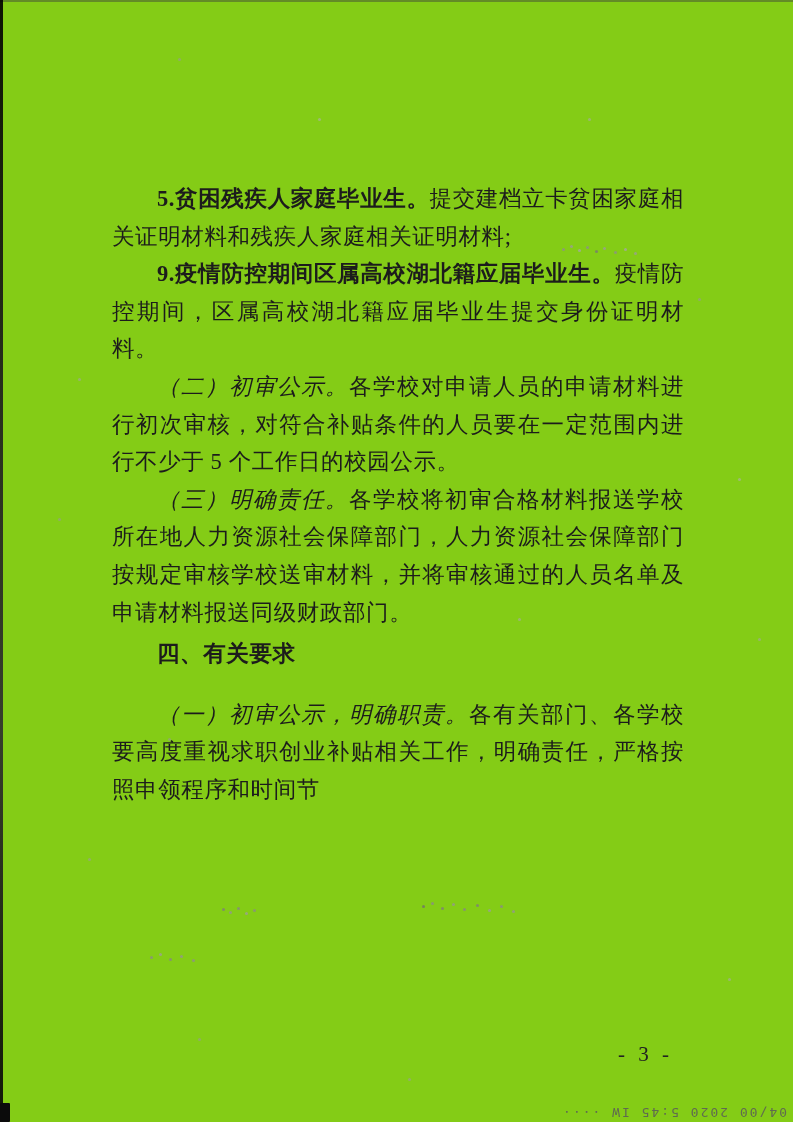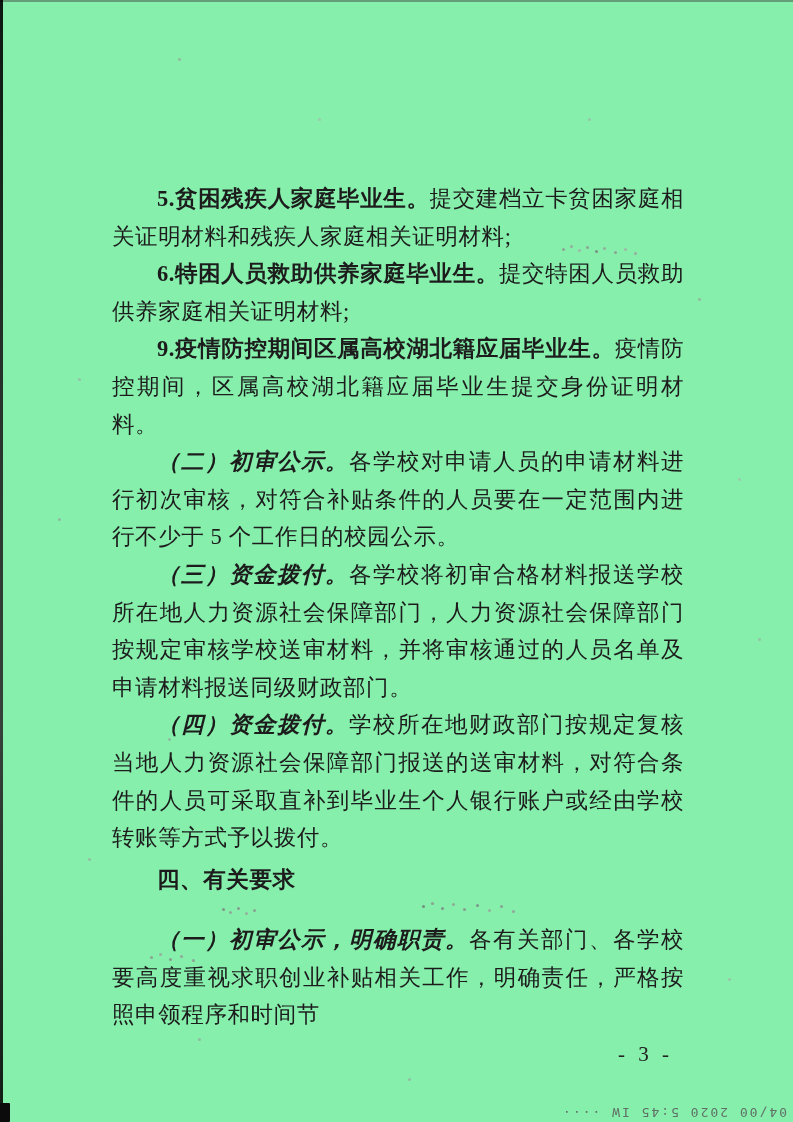--- a/index.html
+++ b/index.html
@@ -1,36 +1,36 @@
 <!DOCTYPE html>
 <html><head>
 <meta charset="utf-8">
 <style>
   html,body{margin:0;padding:0;background:#e8e8e8;}
   .page{
     position:relative;
     width:793px;height:1122px;
     margin:0 auto;
-    background:#86efac;
+    background:#84cc16;
     overflow:hidden;
     font-family:"Liberation Serif","DejaVu Serif",serif;
   }
   
   .content{
     position:absolute;
     left:112px;top:180px;
     width:572px;
     font-size:22.5px;
     line-height:37.6px;
     letter-spacing:0.6px;
     color:#1c1c1c;
     text-align:justify;
   }
   .para{margin:0;text-indent:2em;}
-  .para .lead{font-weight:bold;}
+  .para .lead{font-weight:normal;}
   .para.style-bold .lead{font-weight:bold;}
   .para.style-kai .lead{font-style:italic;}
   .para.style-heading{
     font-family:Liberation Mono, monospace;
     font-weight:bold;
     margin-top:6px;
     margin-bottom:21px;
   }
   .para.style-heading .lead{font-weight:bold;}
   
@@ -97,30 +97,28 @@
   <div class="corner-blob"></div>
   <div class="specks"></div>
   <div class="smudge smudge-1"></div>
   <div class="smudge smudge-2"></div>
   <div class="smudge smudge-3"></div>
   <div class="smudge smudge-4"></div>
 
   <div class="content" id="paragraphs">
   <p class="para style-bold"><span class="lead">5.贫困残疾人家庭毕业生。</span><span class="body-text">提交建档立卡贫困家庭相关证明材料和残疾人家庭相关证明材料;</span></p>
 
-  <p class="para style-bold"><span class="lead">6.特困人员救助供养家庭毕业生。</span><span class="body-text">提交特困人员救助供养家庭相关证明材料;</span></p>
 
   <p class="para style-bold"><span class="lead">9.疫情防控期间区属高校湖北籍应届毕业生。</span><span class="body-text">疫情防控期间，区属高校湖北籍应届毕业生提交身份证明材料。</span></p>
 
 
   <p class="para style-kai"><span class="lead">（二）初审公示。</span><span class="body-text">各学校对申请人员的申请材料进行初次审核，对符合补贴条件的人员要在一定范围内进行不少于 5 个工作日的校园公示。</span></p>
 
-  <p class="para style-kai"><span class="lead">（三）资金拨付。</span><span class="body-text">各学校将初审合格材料报送学校所在地人力资源社会保障部门，人力资源社会保障部门按规定审核学校送审材料，并将审核通过的人员名单及申请材料报送同级财政部门。</span></p>
+  <p class="para style-kai"><span class="lead">（三）明确责任。</span><span class="body-text">各学校将初审合格材料报送学校所在地人力资源社会保障部门，人力资源社会保障部门按规定审核学校送审材料，并将审核通过的人员名单及申请材料报送同级财政部门。</span></p>
 
-  <p class="para style-kai"><span class="lead">（四）资金拨付。</span><span class="body-text">学校所在地财政部门按规定复核当地人力资源社会保障部门报送的送审材料，对符合条件的人员可采取直补到毕业生个人银行账户或经由学校转账等方式予以拨付。</span></p>
 
   <p class="para style-heading"><span class="lead">四、有关要求</span><span class="body-text"></span></p>
 
   <p class="para style-kai"><span class="lead">（一）初审公示，明确职责。</span><span class="body-text">各有关部门、各学校要高度重视求职创业补贴相关工作，明确责任，严格按照申领程序和时间节</span></p>
 </div>
 
   <div class="page-number">- 3 -</div>
   <div class="fax-line">04/00 2020 5:45 IW ····</div>
 </div>
 

